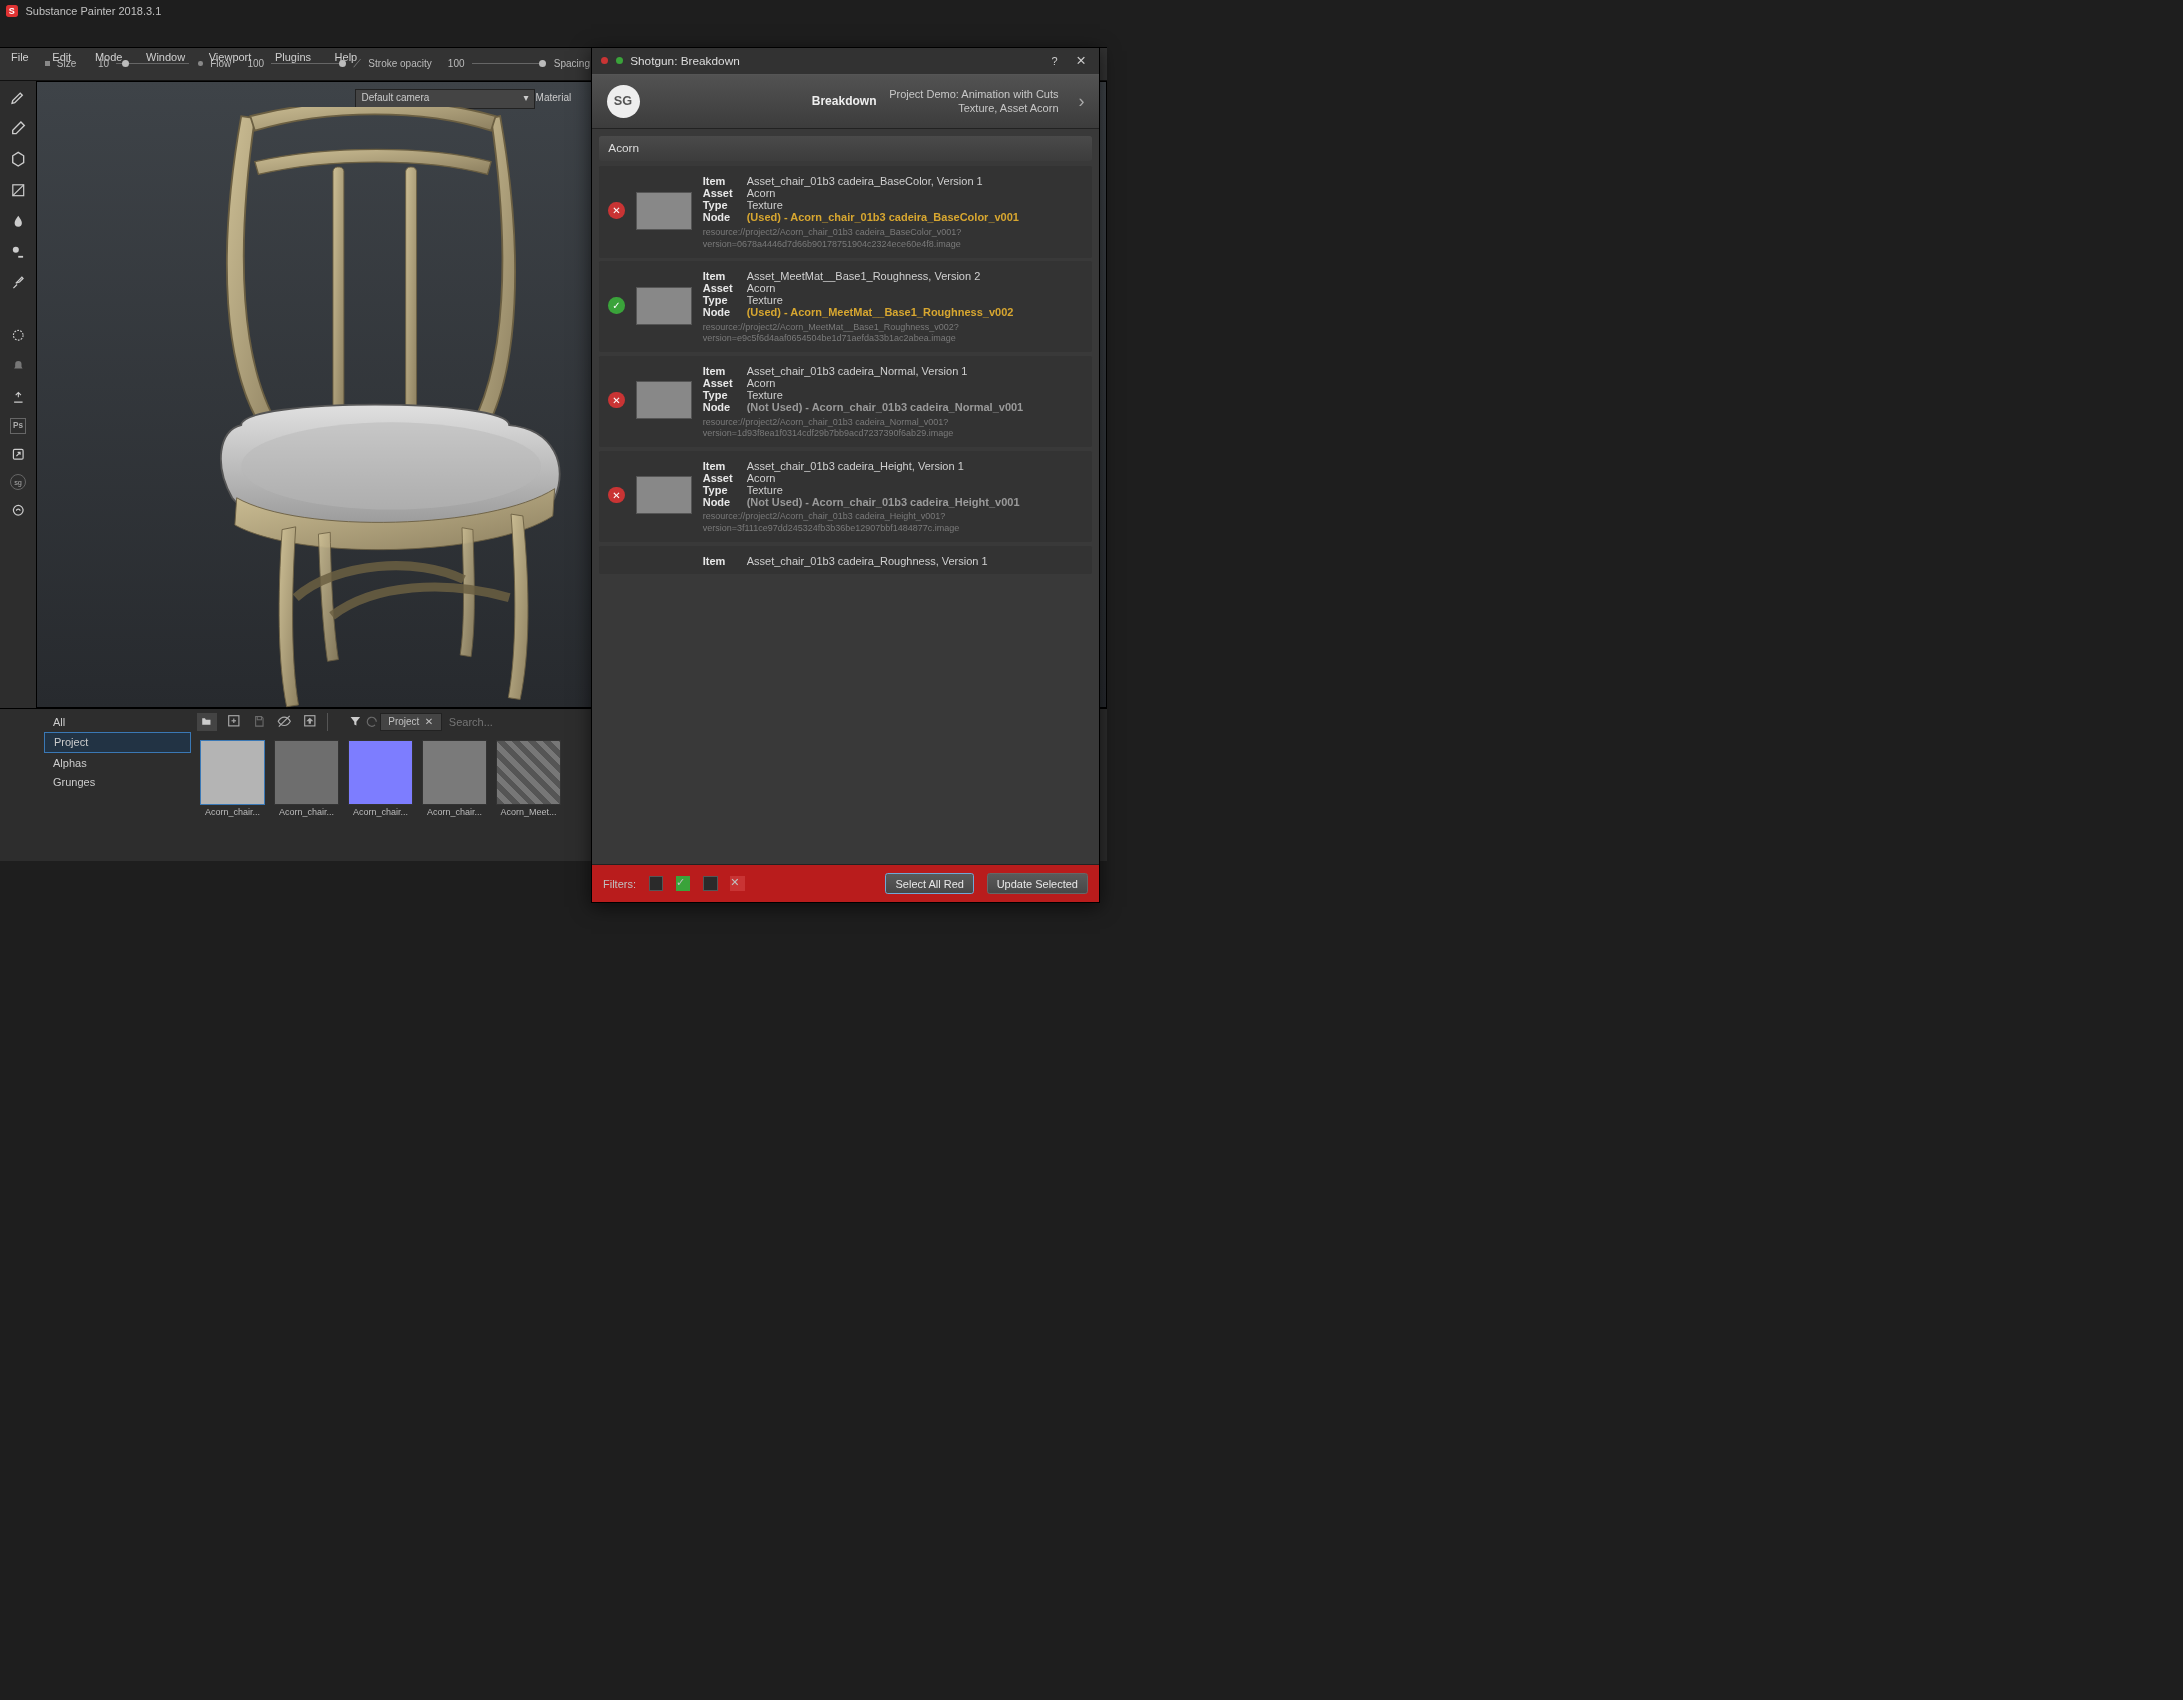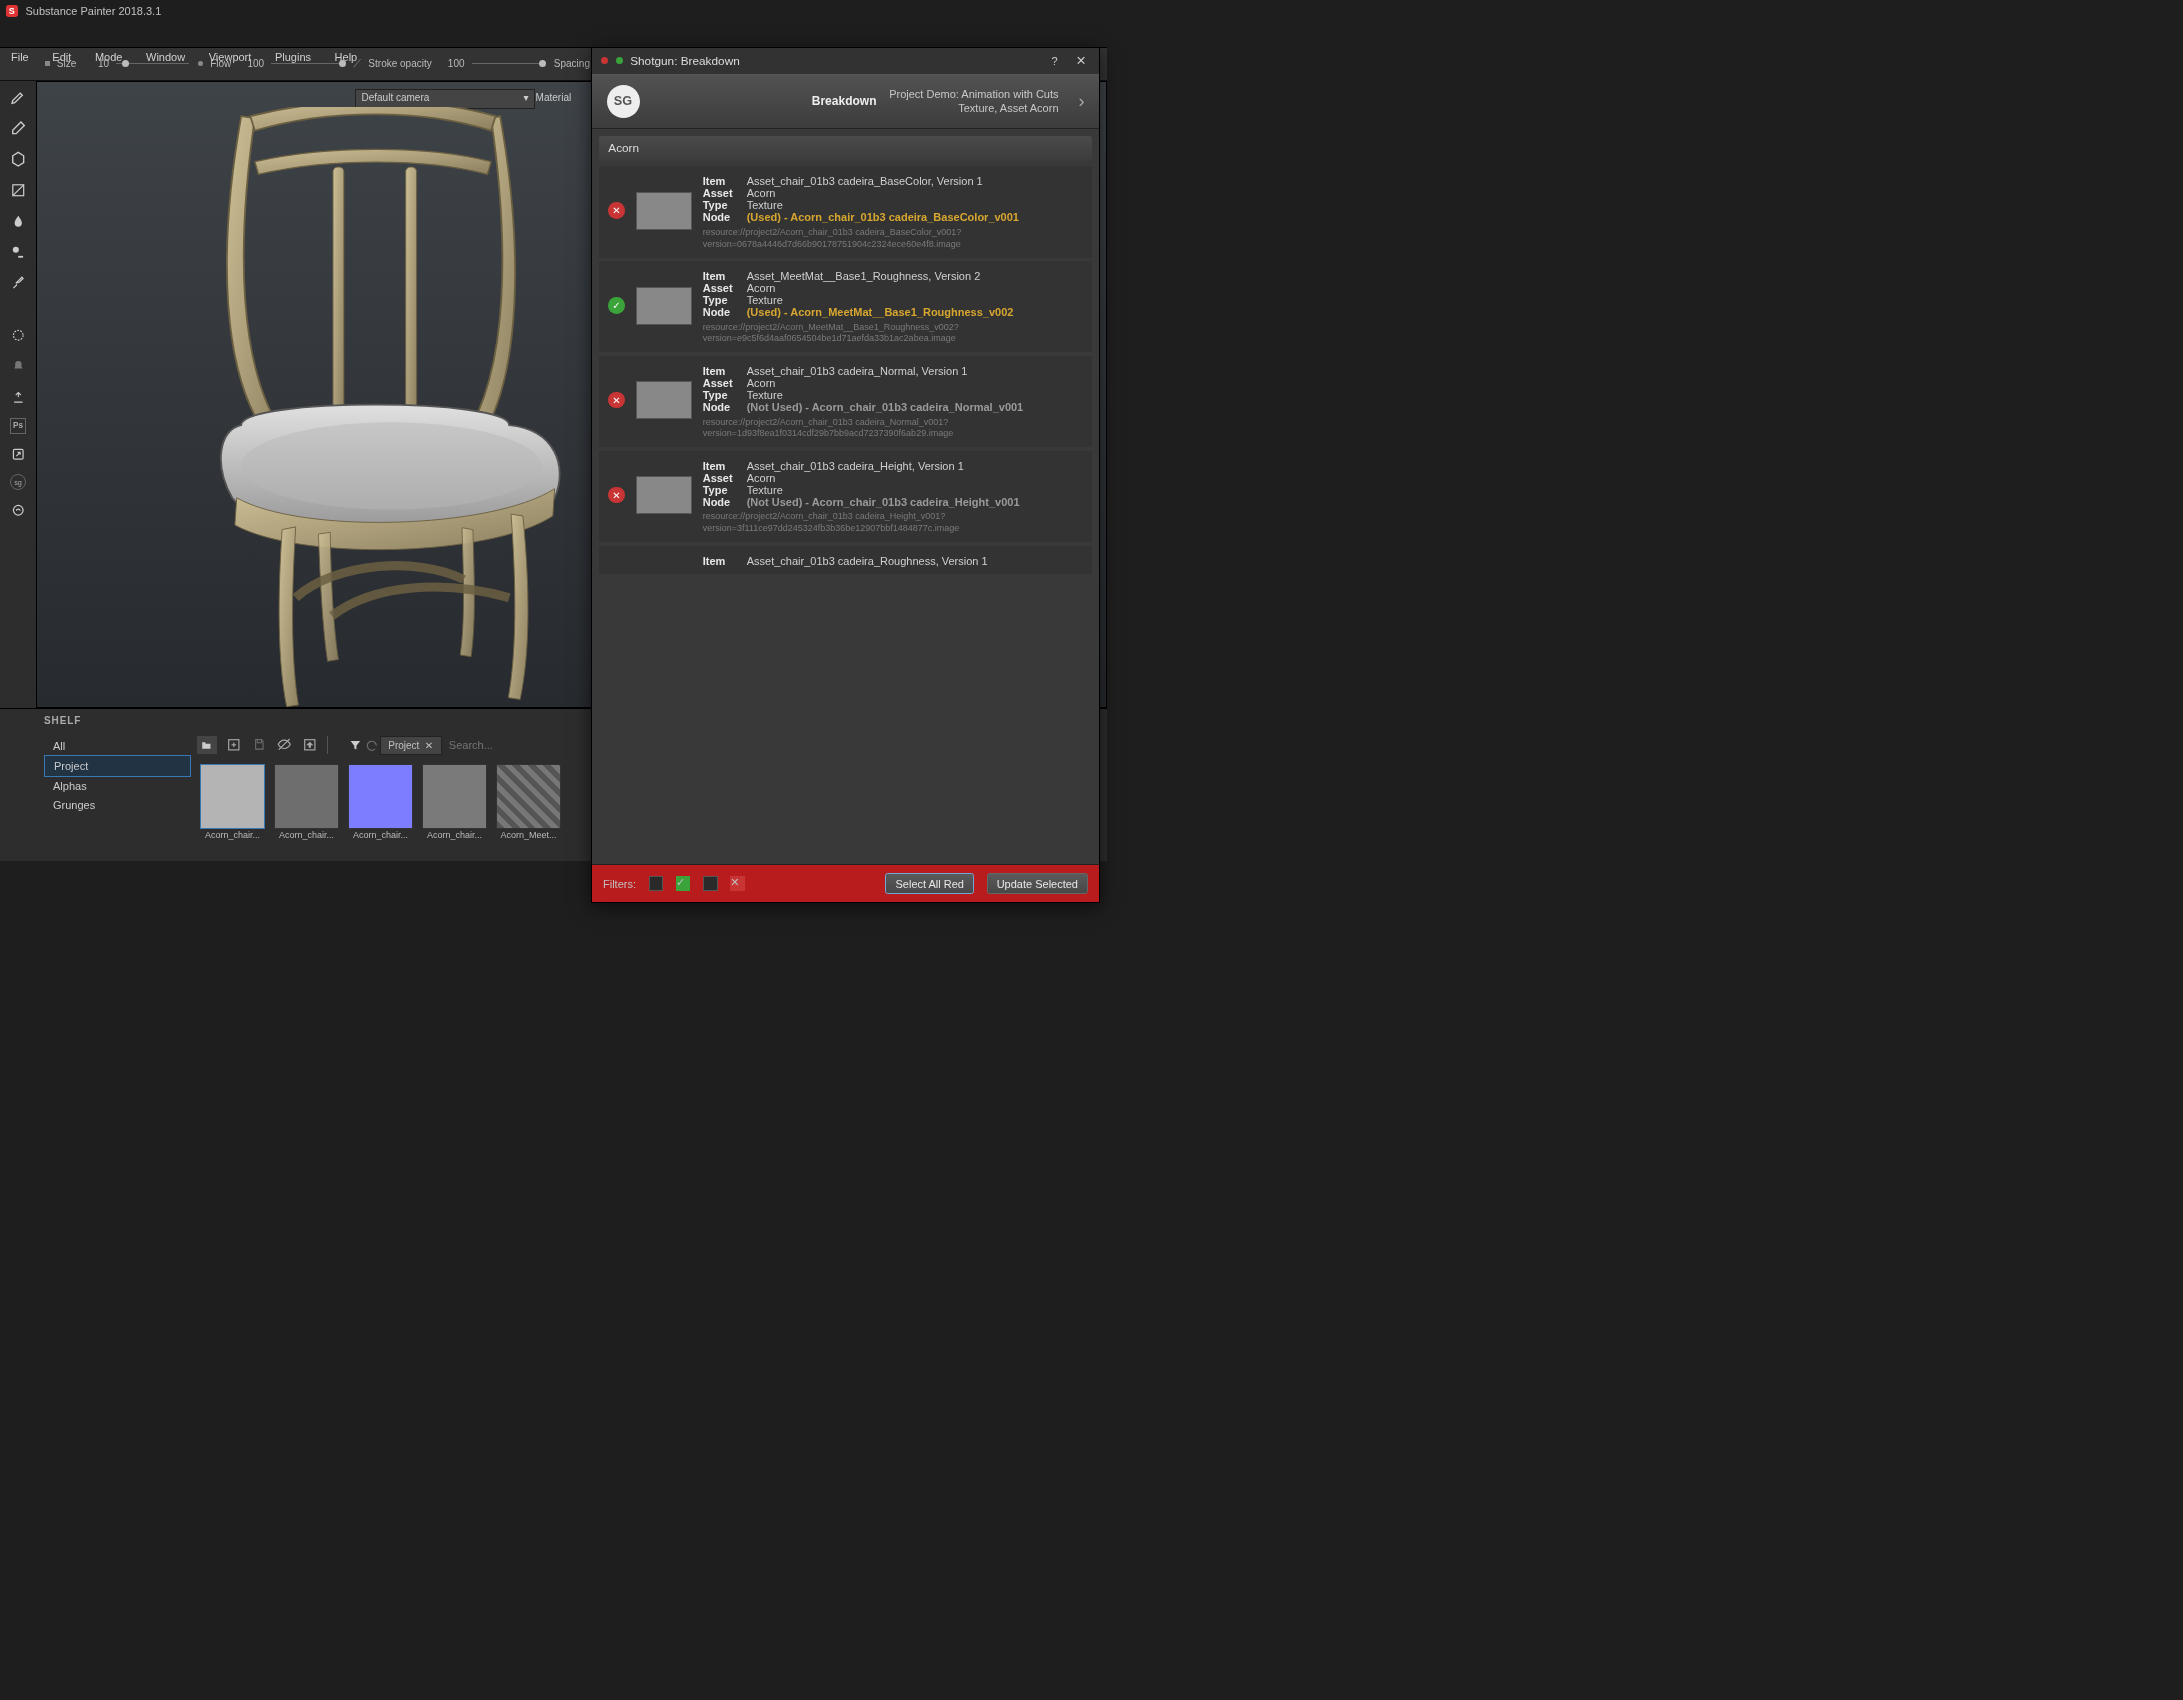--- a/index.html
+++ b/index.html
@@ -395,21 +395,20 @@
     <div class="status green" style="margin-top:0;width:14.5px;height:14.5px;">✓</div>
     <div class="fchk"></div>
     <div class="status red" style="margin-top:0;width:14.5px;height:14.5px;">✕</div>
     <div style="flex:1"></div>
     <button class="sg-btn">Select All Red</button>
     <button class="sg-btn gray">Update Selected</button>
   </div>
 </div>
 
 <div class="shelf">
-  <div class="shelf-head">SHELF</div>
   <div class="shelf-main">
     <div class="shelf-left">
       <div style="width:44px"></div>
       <div class="shelf-cats" id="shelf-cats">
           <div class="shelf-cat">All</div>
           <div class="shelf-cat sel">Project</div>
           <div class="shelf-cat">Alphas</div>
           <div class="shelf-cat">Grunges</div>
         </div>
     </div>

